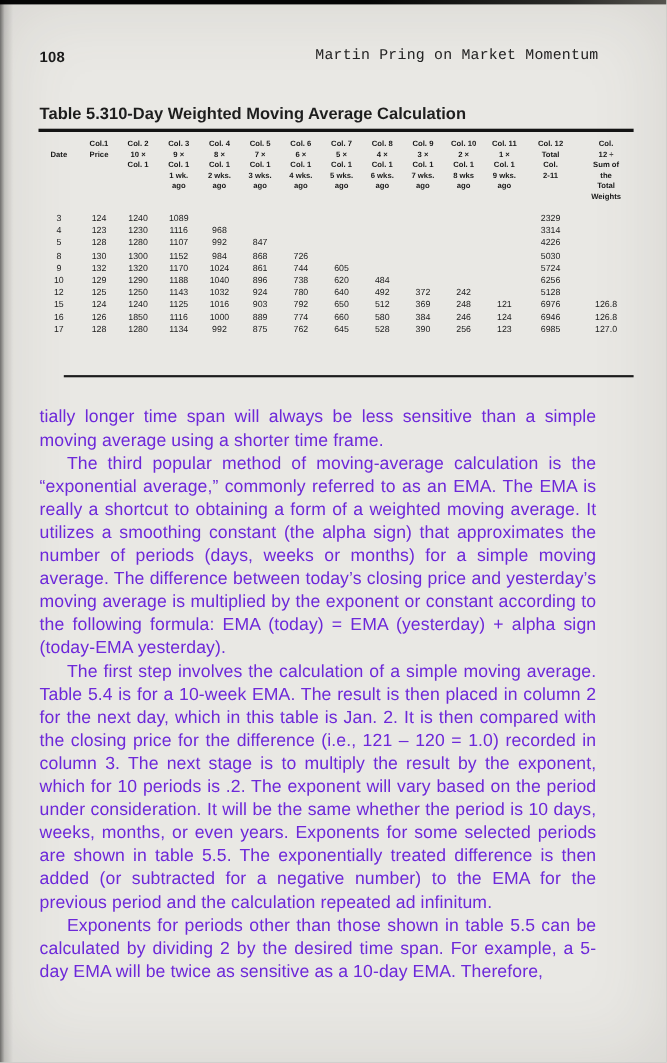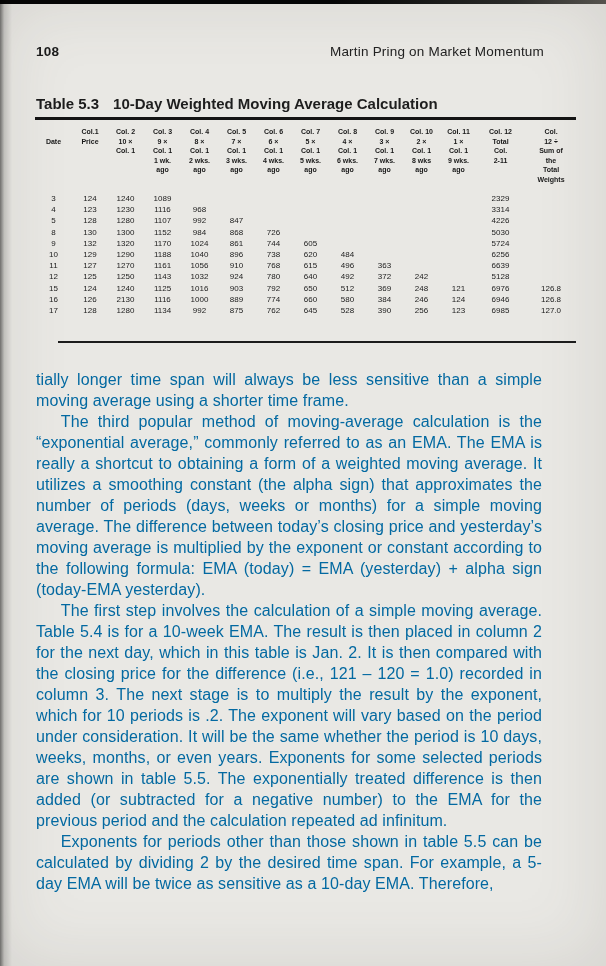--- a/index.html
+++ b/index.html
@@ -19,24 +19,24 @@
     content:""; position:absolute; top:0; left:0; bottom:0; width:12px;
     background:linear-gradient(90deg, rgba(0,0,0,.50), rgba(0,0,0,.14) 35%, rgba(0,0,0,0));
     z-index:5;
   }
   .running-header {
     position:absolute; top:44px; left:36px; right:62px;
     display:flex; justify-content:space-between; align-items:flex-end;
     font-size:13.5px; letter-spacing:.2px;
   }
   .page-number { font-weight:700; }
-  .running-head { font-weight:400; color:#222; }
+  .running-head { font-weight:400; color:#222;font-family:Liberation Mono, monospace; }
 
   .table-title { position:absolute; top:95px; left:36px; font-size:15px; white-space:nowrap; }
-  .tlabel { font-weight:700; margin-right:14px; }
+  .tlabel { font-weight:700; }
   .ttitle { font-weight:700; color:#1e1e1e; }
 
   .title-rule { position:absolute; top:117px; left:35px; width:541px; height:3px; background:#141414; }
   .bottom-rule { position:absolute; top:341px; left:58px; width:518px; height:2px; background:#1c1c1c; }
 
   table.wma {
     position:absolute; top:127px; left:34px; width:544px;
     border-collapse:collapse; table-layout:fixed;
   }
   table.wma th {
@@ -46,21 +46,21 @@
   }
   table.wma td {
     font-size:8px; font-weight:400; line-height:11.2px;
     text-align:center; padding:0; color:#212121;
     white-space:nowrap; overflow:visible;
   }
 
   .body-text {
     position:absolute; top:369px; left:36px; width:506px;
     font-size:16px; line-height:21px; text-align:justify;
-    color:#0369a1; letter-spacing:.1px;
+    color:#6d28d9; letter-spacing:.1px;
   }
   .body-text p { margin:0; text-indent:1.55em; }
   .body-text p.noindent { text-indent:0; }
 </style>
 </head>
 <body>
 
 <div class="page">
 
   <div class="running-header">
@@ -245,36 +245,20 @@
           <td>1188</td>
           <td>1040</td>
           <td>896</td>
           <td>738</td>
           <td>620</td>
           <td>484</td>
           <td></td>
           <td></td>
           <td></td>
           <td>6256</td>
-          <td></td>
-        </tr>
-        <tr>
-          <td>11</td>
-          <td>127</td>
-          <td>1270</td>
-          <td>1161</td>
-          <td>1056</td>
-          <td>910</td>
-          <td>768</td>
-          <td>615</td>
-          <td>496</td>
-          <td>363</td>
-          <td></td>
-          <td></td>
-          <td>6639</td>
           <td></td>
         </tr>
         <tr>
           <td>12</td>
           <td>125</td>
           <td>1250</td>
           <td>1143</td>
           <td>1032</td>
           <td>924</td>
           <td>780</td>
@@ -298,21 +282,21 @@
           <td>512</td>
           <td>369</td>
           <td>248</td>
           <td>121</td>
           <td>6976</td>
           <td>126.8</td>
         </tr>
         <tr>
           <td>16</td>
           <td>126</td>
-          <td>2130</td>
+          <td>1850</td>
           <td>1116</td>
           <td>1000</td>
           <td>889</td>
           <td>774</td>
           <td>660</td>
           <td>580</td>
           <td>384</td>
           <td>246</td>
           <td>124</td>
           <td>6946</td>

